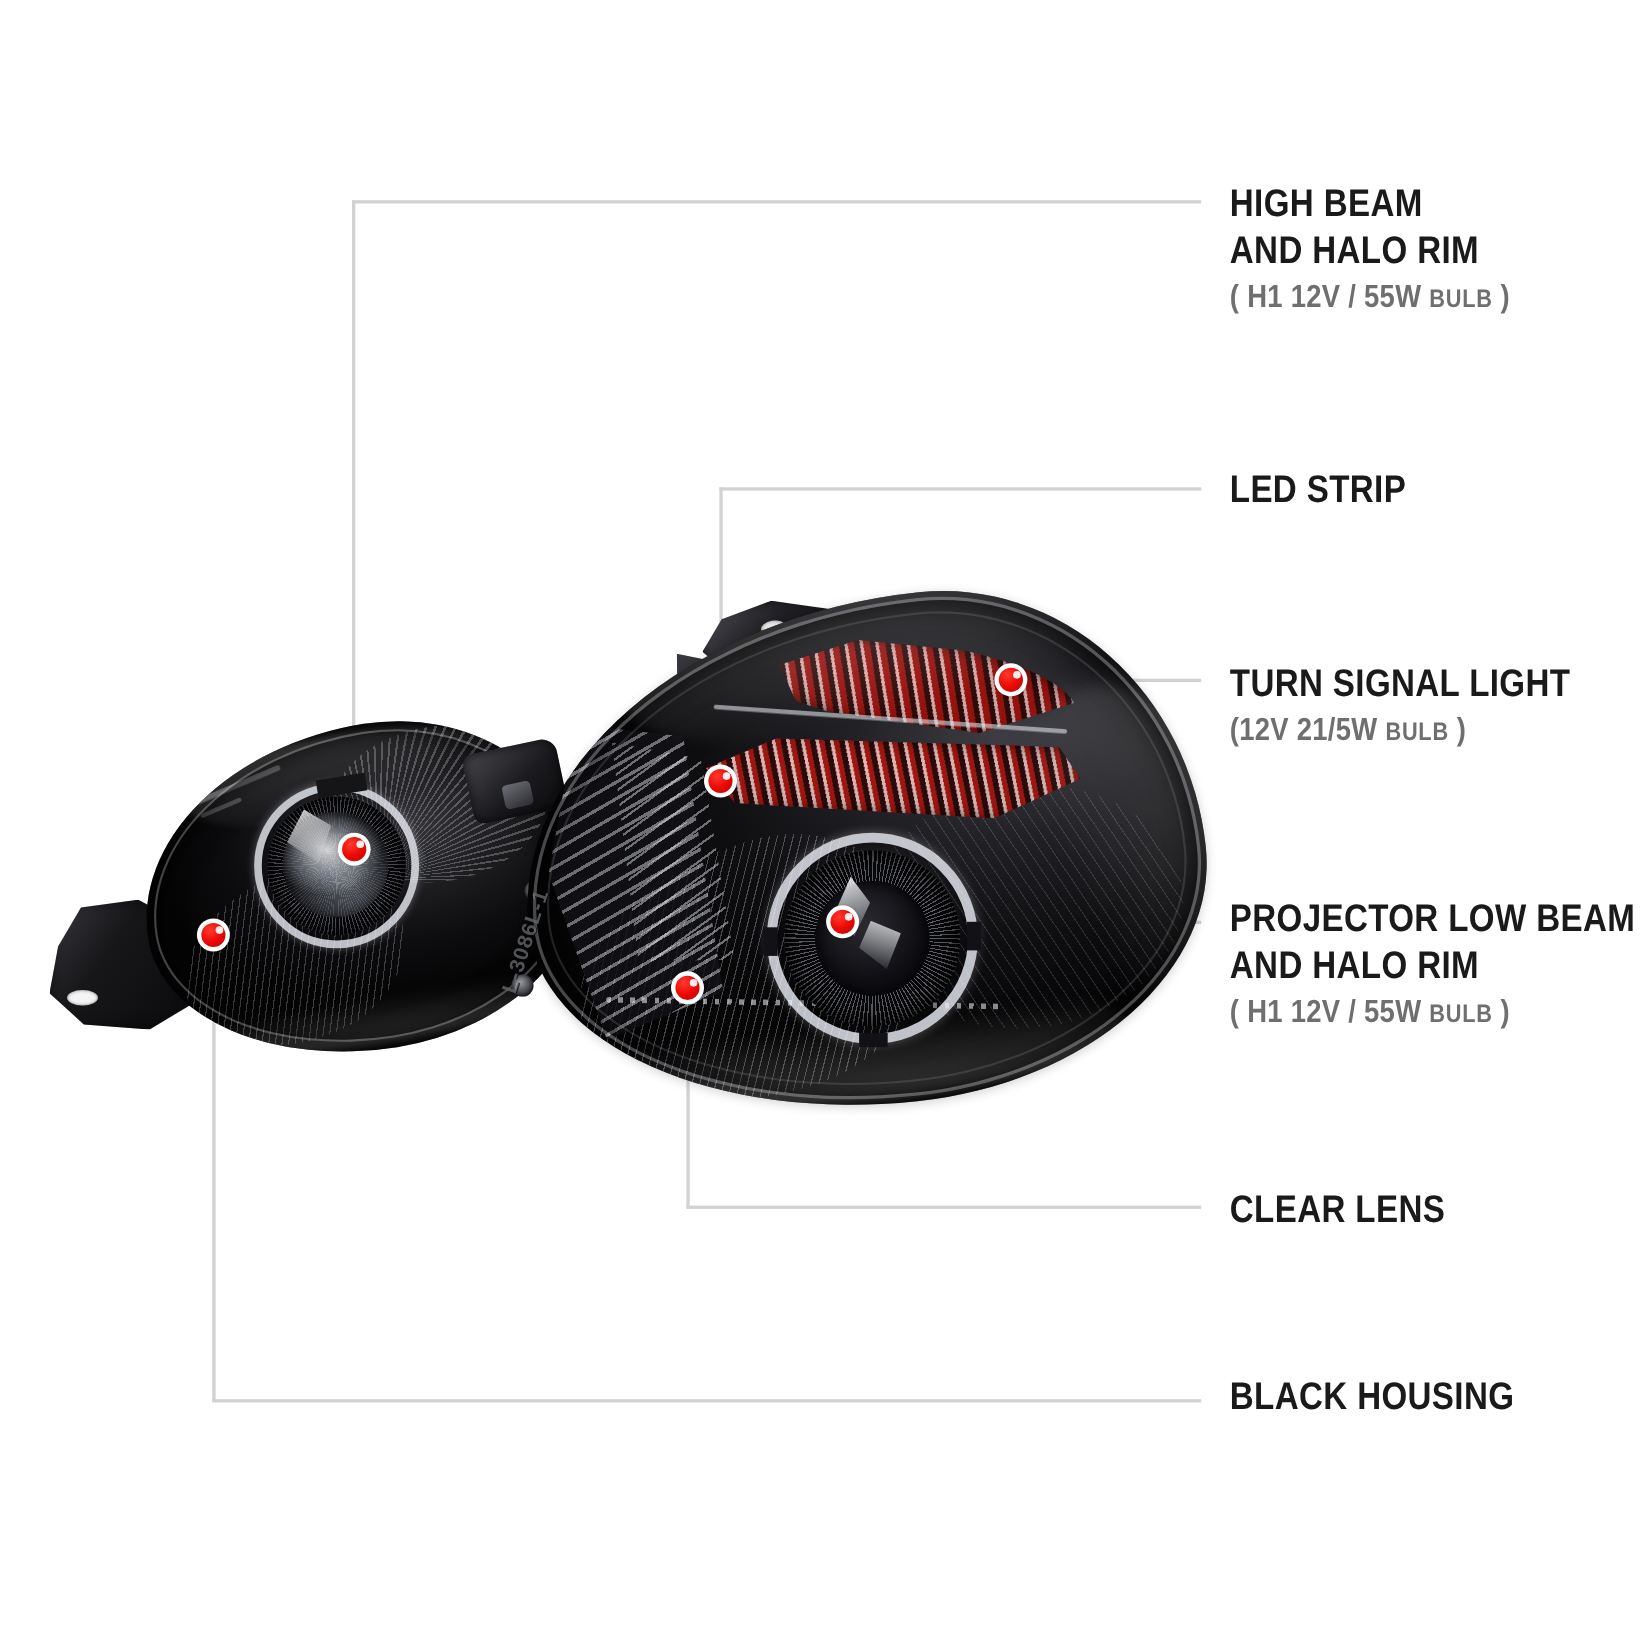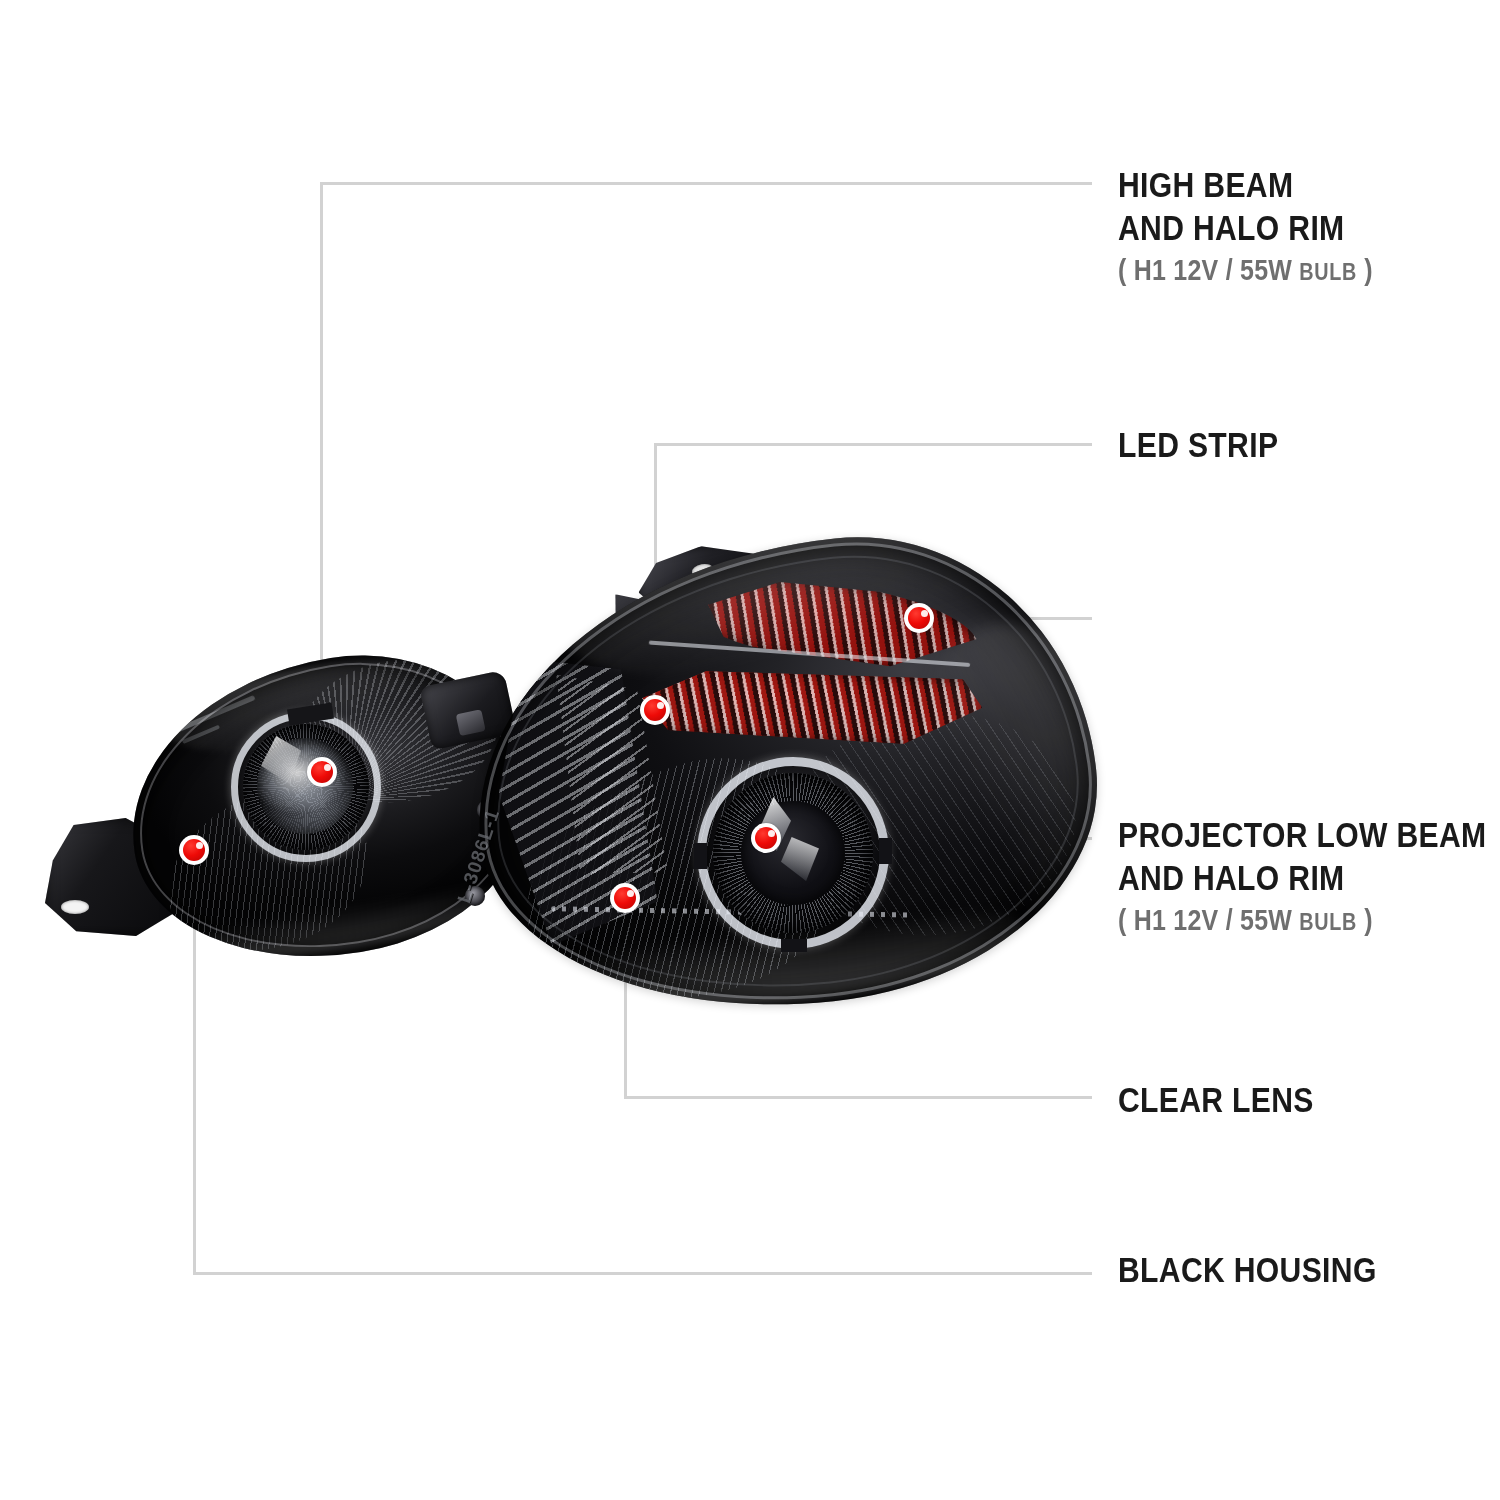--- a/index.html
+++ b/index.html
@@ -604,20 +604,24 @@
   <div class="callout" style="left:1118px; top:163px;">
     <div class="ln">HIGH BEAM</div>
     <div class="ln">AND HALO RIM</div>
     <div class="sub"><span>( H1  12V / 55W </span><span class="small">BULB</span><span> )</span></div>
   </div>
 
   <div class="callout" style="left:1118px; top:423px;">
     <div class="ln">LED STRIP</div>
   </div>
 
+  <div class="callout" style="left:1118px; top:600px;">
+    <div class="ln">TURN SIGNAL LIGHT</div>
+    <div class="sub"><span>(12V  21/5W </span><span class="small">BULB</span><span> )</span></div>
+  </div>
 
   <div class="callout" style="left:1118px; top:813px;">
     <div class="ln">PROJECTOR LOW BEAM</div>
     <div class="ln">AND HALO RIM</div>
     <div class="sub"><span>( H1  12V / 55W </span><span class="small">BULB</span><span> )</span></div>
   </div>
 
   <div class="callout" style="left:1118px; top:1078px;">
     <div class="ln">CLEAR LENS</div>
   </div>

